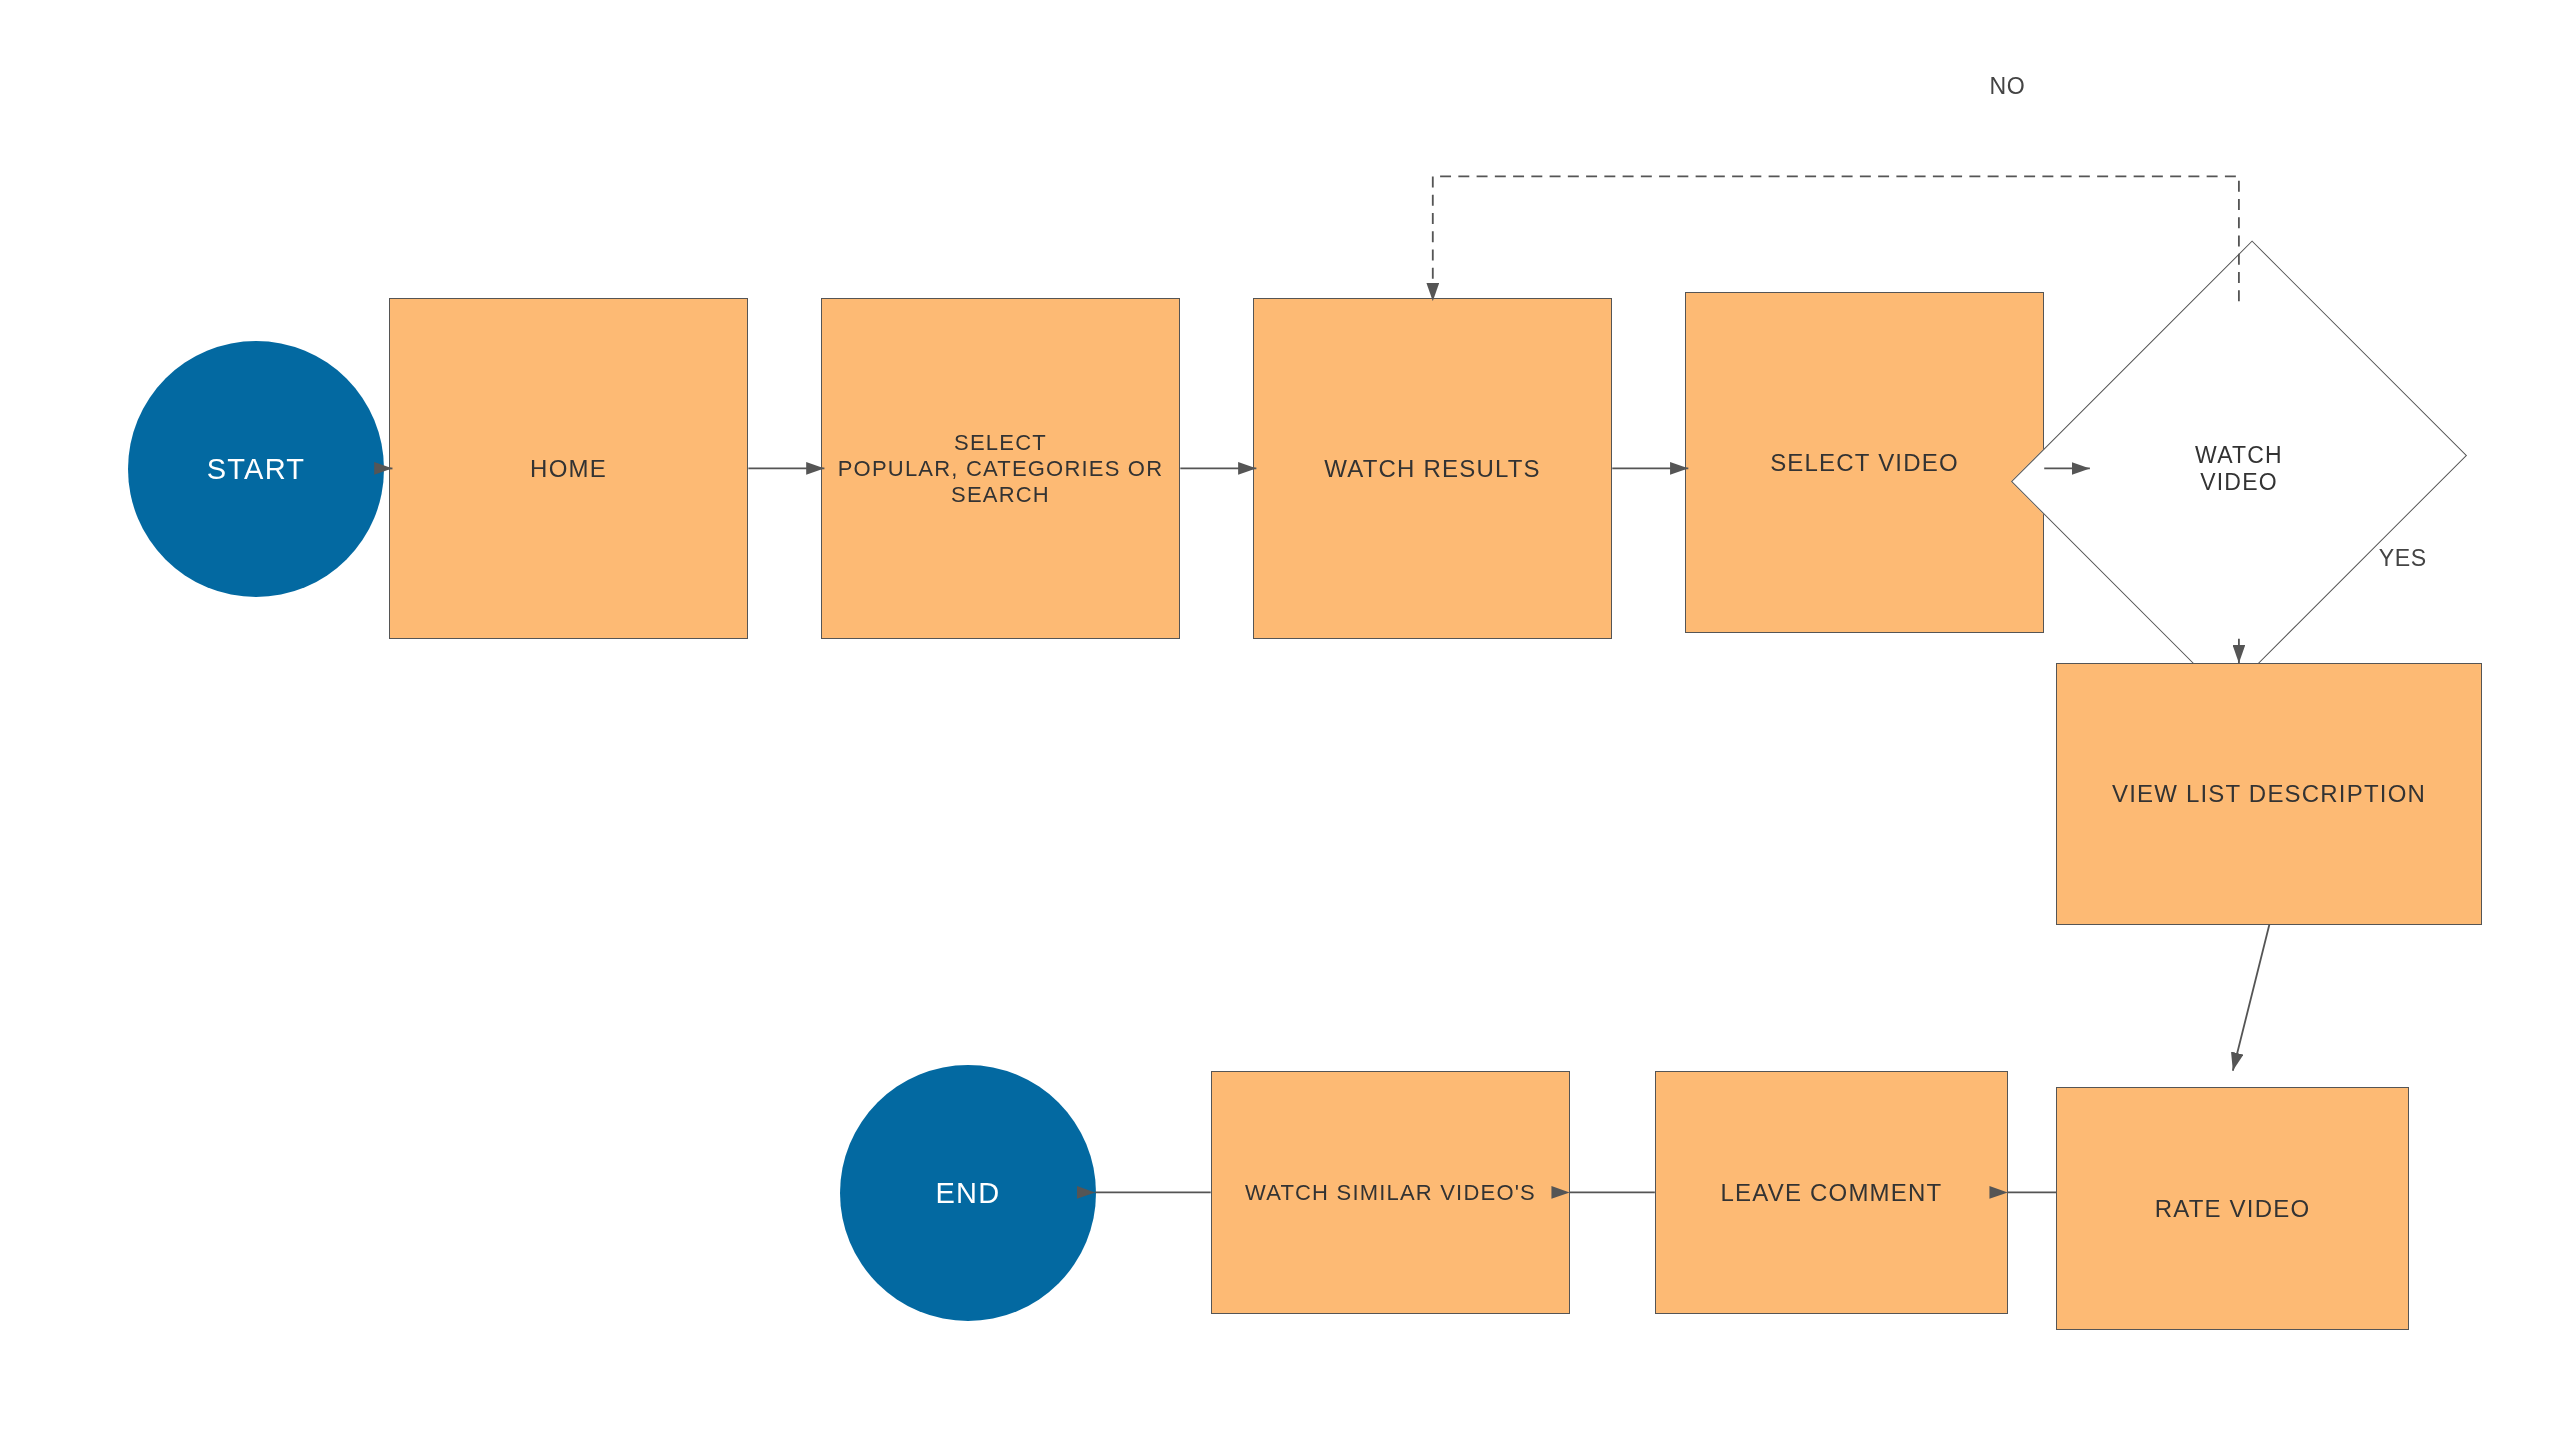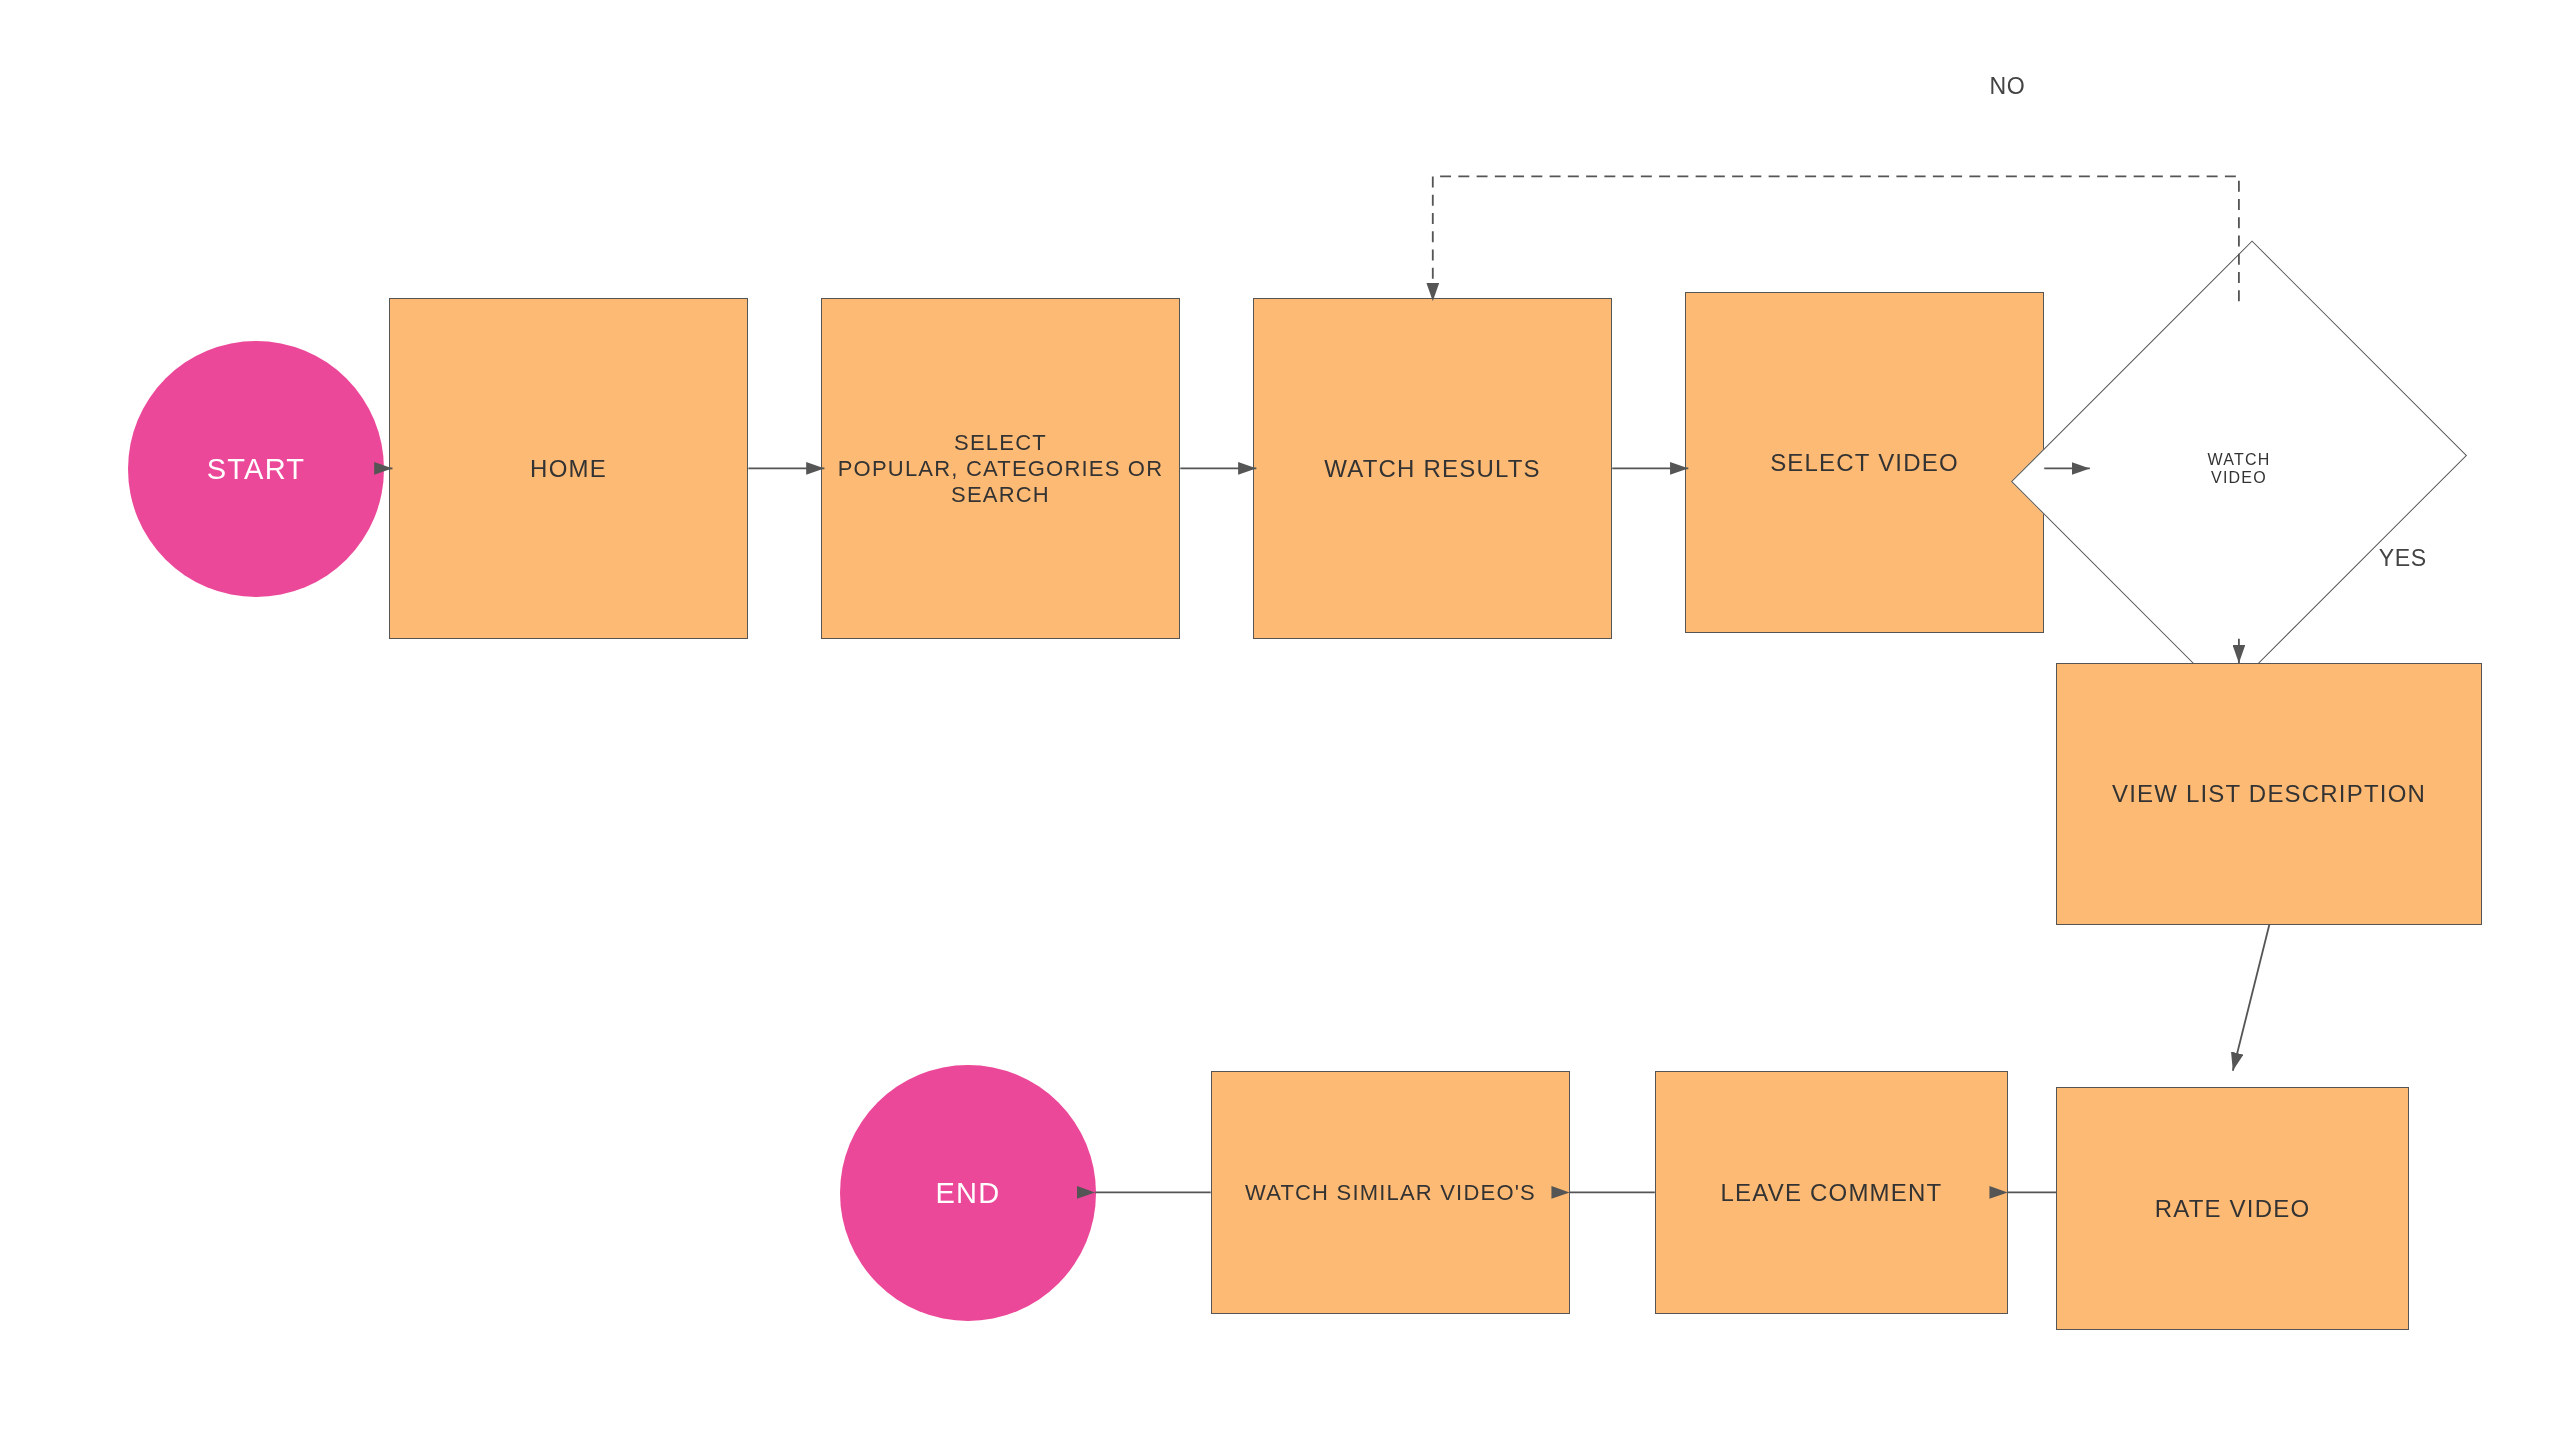--- a/index.html
+++ b/index.html
@@ -13,21 +13,21 @@
     }
     .flowchart {
       position: absolute;
       top: 0; left: 0;
       width: 100%;
       height: 100%;
     }
     
     .circle {
       border-radius: 50%;
-      background: #ec4899;
+      background: #0369a1;
       display: flex;
       align-items: center;
       justify-content: center;
       color: #ffffff;
       font-size: 29px;
       font-weight: 400;
       letter-spacing: 1.2px;
       position: absolute;
     }
     .rect {
@@ -53,21 +53,21 @@
       width: 100%;
       height: 100%;
       transform: rotate(45deg);
       border: 1.5px solid #555;
       background: #ffffff;
       position: absolute;
     }
     .diamond-label {
       position: relative;
       z-index: 2;
-      font-size: 16px;
+      font-size: 23px;
       font-weight: 400;
       letter-spacing: 1.2px;
       color: #333;
       text-align: center;
     }
     
     svg.arrows {
       position: absolute;
       top: 0; left: 0;
       width: 100%;

